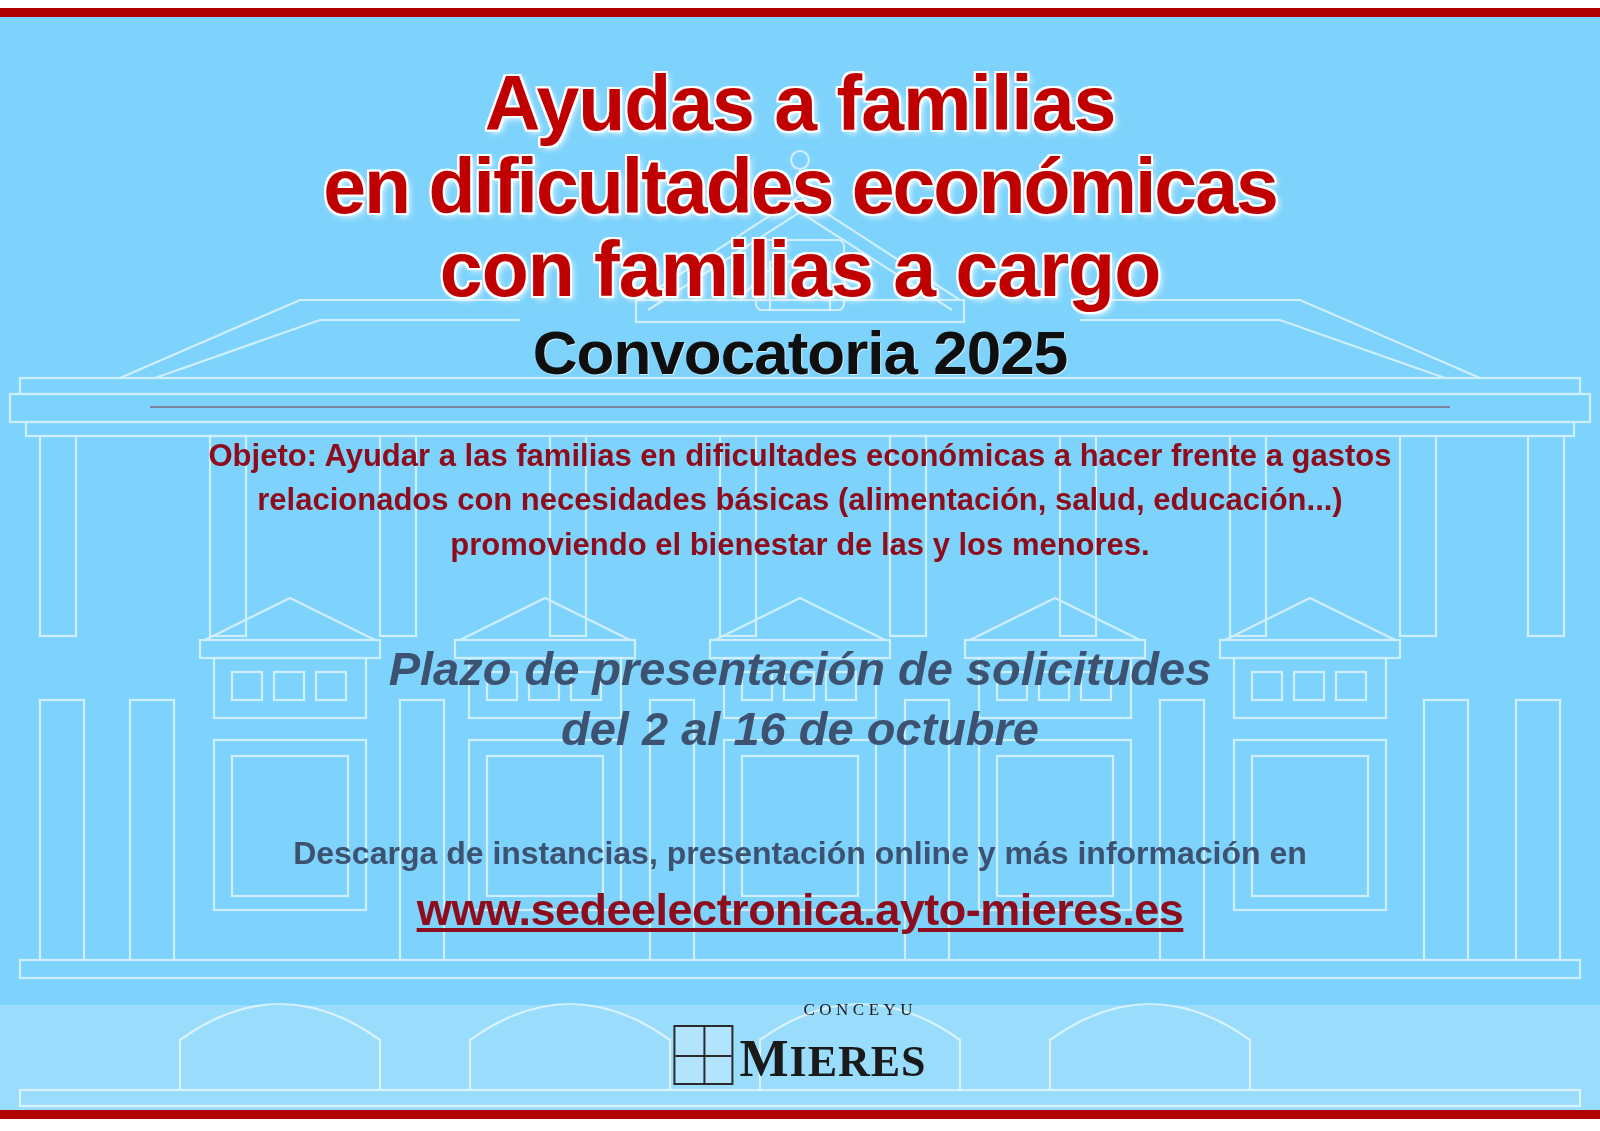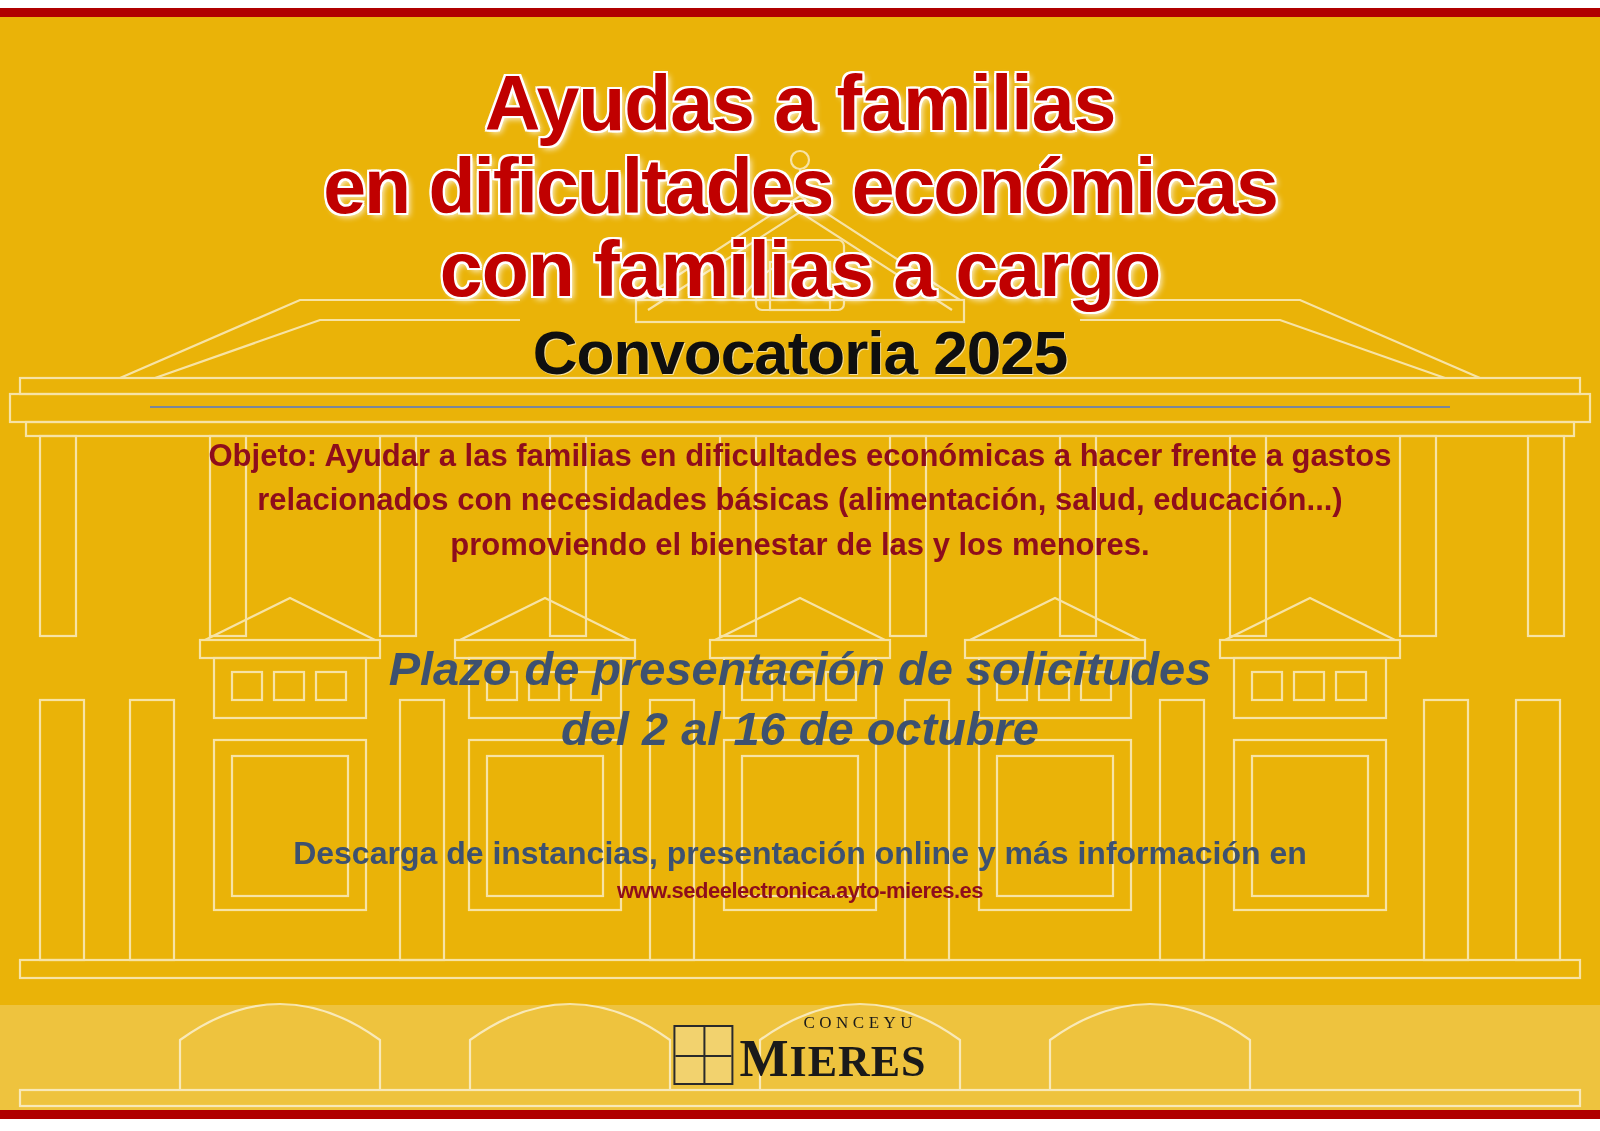--- a/index.html
+++ b/index.html
@@ -11,21 +11,21 @@
     height: 1131px;
     font-family: "Liberation Sans", sans-serif;
     background: #ffffff;
     overflow: hidden;
   }
 
   .poster {
     position: relative;
     width: 1600px;
     height: 1131px;
-    background: #eab308;
+    background: #7dd3fc;
     overflow: hidden;
   }
 
   
   .rule-top {
     position: absolute;
     left: 0;
     top: 8px;
     width: 1600px;
     height: 9px;
@@ -140,25 +140,26 @@
   }
 
   .descarga {
     margin: 74px auto 0 auto;
     color: #3d5170;
     font-size: 32px;
     font-weight: bold;
     line-height: 1.3;
   }
   .url {
-    margin: 4px auto 0 auto;
+    margin: 10px auto 0 auto;
     color: #8e0d1c;
-    font-size: 22px;
+    font-size: 45px;
     font-weight: bold;
     letter-spacing: -0.5px;
+    text-decoration: underline;
   }
 
   
   .logo {
     position: absolute;
     left: 50%;
     transform: translateX(-50%);
     bottom: 46px;
     z-index: 5;
     display: flex;
@@ -194,21 +195,21 @@
   .logo-text {
     text-align: left;
     font-family: "Liberation Serif", serif;
     color: #1a1a1a;
     line-height: 1;
   }
   .logo-top {
     font-size: 17px;
     letter-spacing: 4.5px;
     margin-left: 64px;
-    margin-bottom: 2px;
+    margin-bottom: 15px;
   }
   .logo-main {
     font-size: 44px;
     letter-spacing: 1px;
     font-weight: bold;
   }
   .logo-main .cap { font-size: 52px; }
 </style>
 </head>
 <body>

